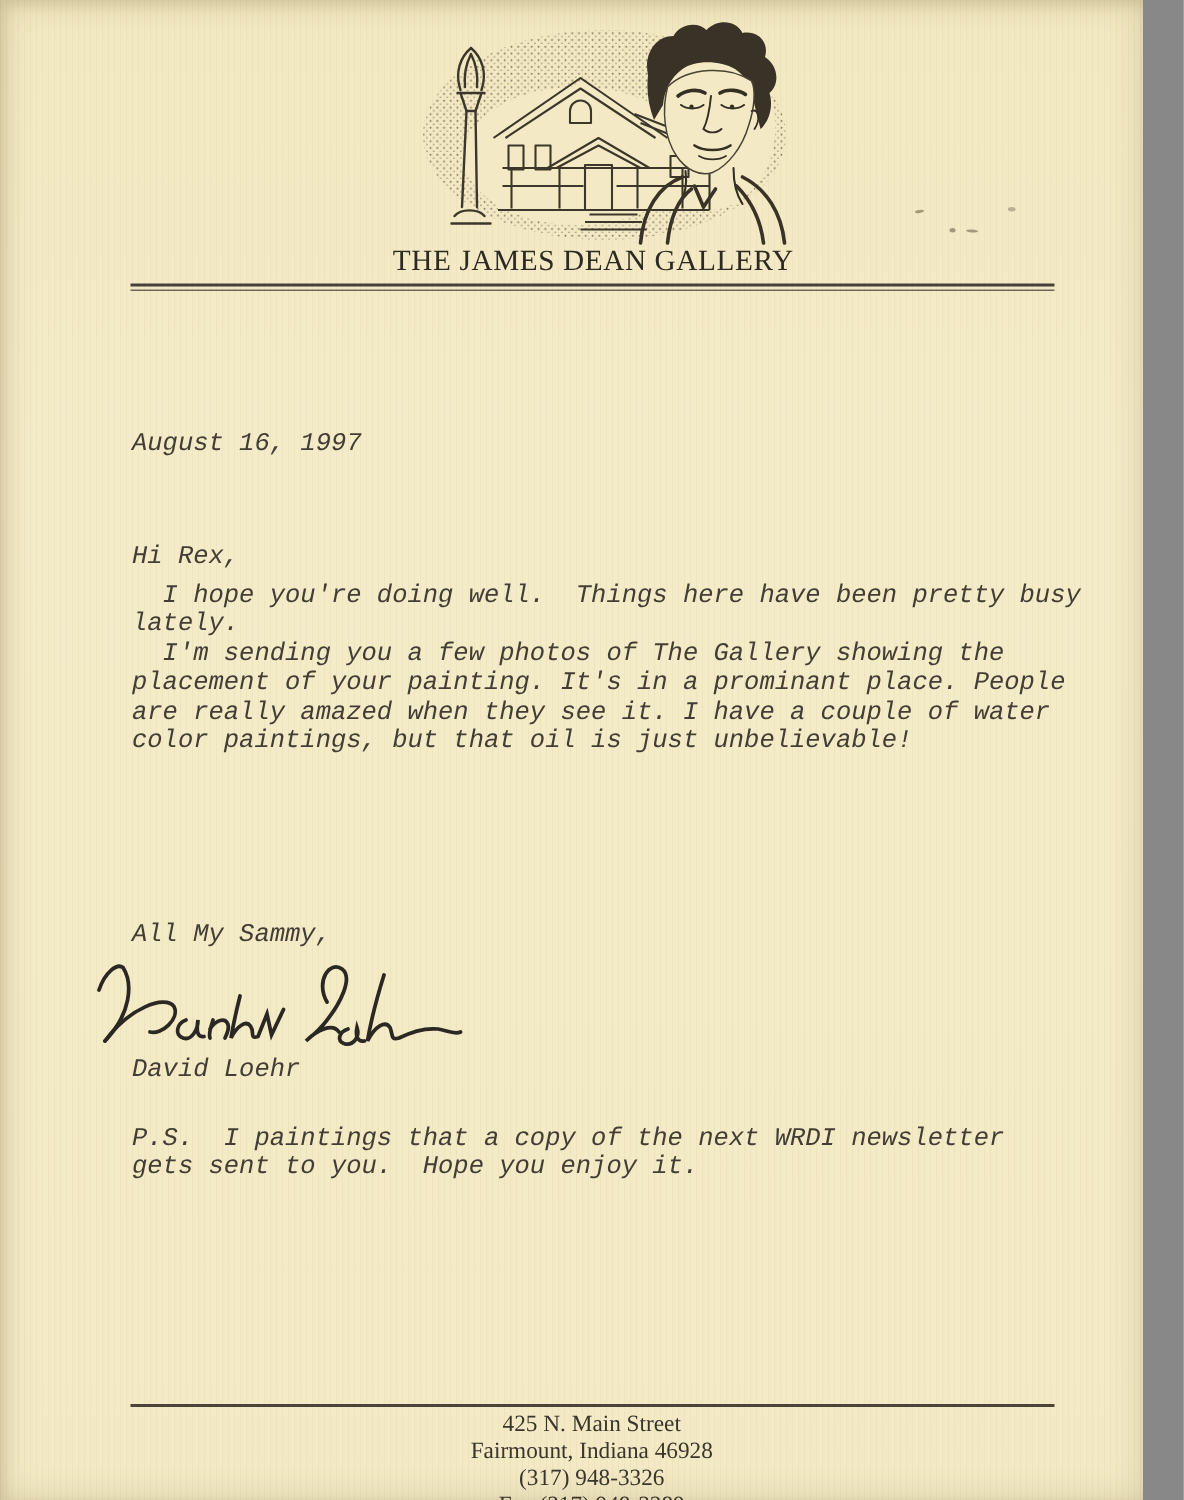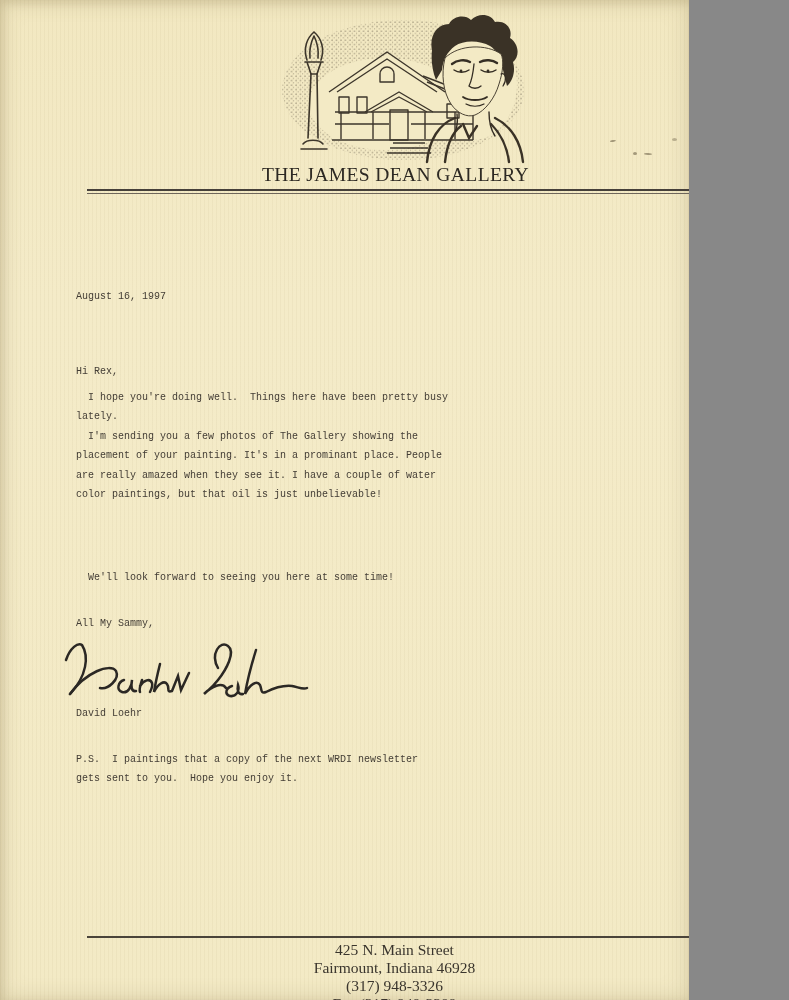--- a/index.html
+++ b/index.html
@@ -1,36 +1,36 @@
 <!DOCTYPE html>
 <html><head>
 <meta charset="utf-8">
 <style>
   html,body { margin:0; padding:0; background:#888; }
   .page {
-    position:relative; width:689px; height:1000px; overflow:hidden;
+    position:relative; width:762px; height:1000px; overflow:hidden;
     background-color:#f3eac5;
     background-image:
       repeating-linear-gradient(90deg, rgba(125,105,55,0.05) 0px, rgba(125,105,55,0.05) 1px, rgba(0,0,0,0) 1px, rgba(0,0,0,0) 4px),
       linear-gradient(180deg, #f2e8c1 0%, #f4ebc8 30%, #f3eac5 100%);
     box-shadow: inset 0 0 22px rgba(115,95,50,0.22), inset 3px 3px 8px rgba(115,95,50,0.14);
     font-family:"Liberation Mono","DejaVu Sans Mono",monospace;
     color:#433d35;
   }
   .logo { position:absolute; left:277px; top:12px; width:252px; height:152px; }
   .title {
     position:absolute; left:88px; top:164px; width:615px; text-align:center;
     font-family:"Liberation Serif","DejaVu Serif",serif; font-size:19.5px;
     letter-spacing:0.4px; color:#2d2923; white-space:nowrap;
   }
   .rule-top {
     position:absolute; left:87px; top:189px; width:616px; height:2px;
     border-top:2px solid #46403a; border-bottom:1px solid #6e665a;
   }
-  .mono { position:absolute; left:76px; white-space:pre; font-size:10px; line-height:19.4px; }
+  .mono { position:absolute; left:88px; white-space:pre; font-size:17px; line-height:19.4px;font-style:italic; }
   .t-date    { top:287px; }
   .t-greet   { top:362px; }
   .t-p0      { top:388px; }
   .t-p1      { top:427px; }
   .t-p2      { top:503px; }
   .t-p3      { top:568px; }
   .t-close   { top:614px; }
   .t-name    { top:704px; }
   .t-ps      { top:750px; }
   .signature { position:absolute; left:58px; top:630px; width:255px; height:80px; }
@@ -120,21 +120,20 @@
   <div class="rule-top"></div>
 
   <div class="mono t-date">August 16, 1997</div>
   <div class="mono t-greet">Hi Rex,</div>
   <div class="mono t-p1">  I'm sending you a few photos of The Gallery showing the
 placement of your painting. It's in a prominant place. People
 are really amazed when they see it. I have a couple of water
 color paintings, but that oil is just unbelievable!</div>
   <div class="mono t-p0">  I hope you're doing well.  Things here have been pretty busy
 lately.</div>
-  <div class="mono t-p3">  We'll look forward to seeing you here at some time!</div>
   <div class="mono t-close">All My Sammy,</div>
 
   <svg class="signature" viewBox="0 0 255 80" aria-hidden="true">
     <g stroke="#2b2824" stroke-width="2.5" fill="none" stroke-linecap="round">
       <path d="M8,30 C12,18 20,12 24,15 C31,26 29,46 12,64"></path>
       <path d="M12,64 C28,42 52,33 58,41 C62,49 50,60 42,58"></path>
       <path d="M66,50 C60,52 58,60 64,62 C70,64 74,56 74,50 C73,56 73,62 78,61"></path>
       <path d="M84,50 C82,56 81,60 82,62 M82,56 C86,50 92,48 94,53 C95,56 93,60 92,62"></path>
       <path d="M102,34 C99,46 97,56 96,62 C100,54 106,50 109,54 C112,58 108,63 114,61 L120,46 L123,60 L131,43"></path>
       <path d="M160,38 C152,24 162,10 170,16 C178,22 168,40 160,50 C154,58 148,62 146,64 C154,56 164,52 168,58"></path>

